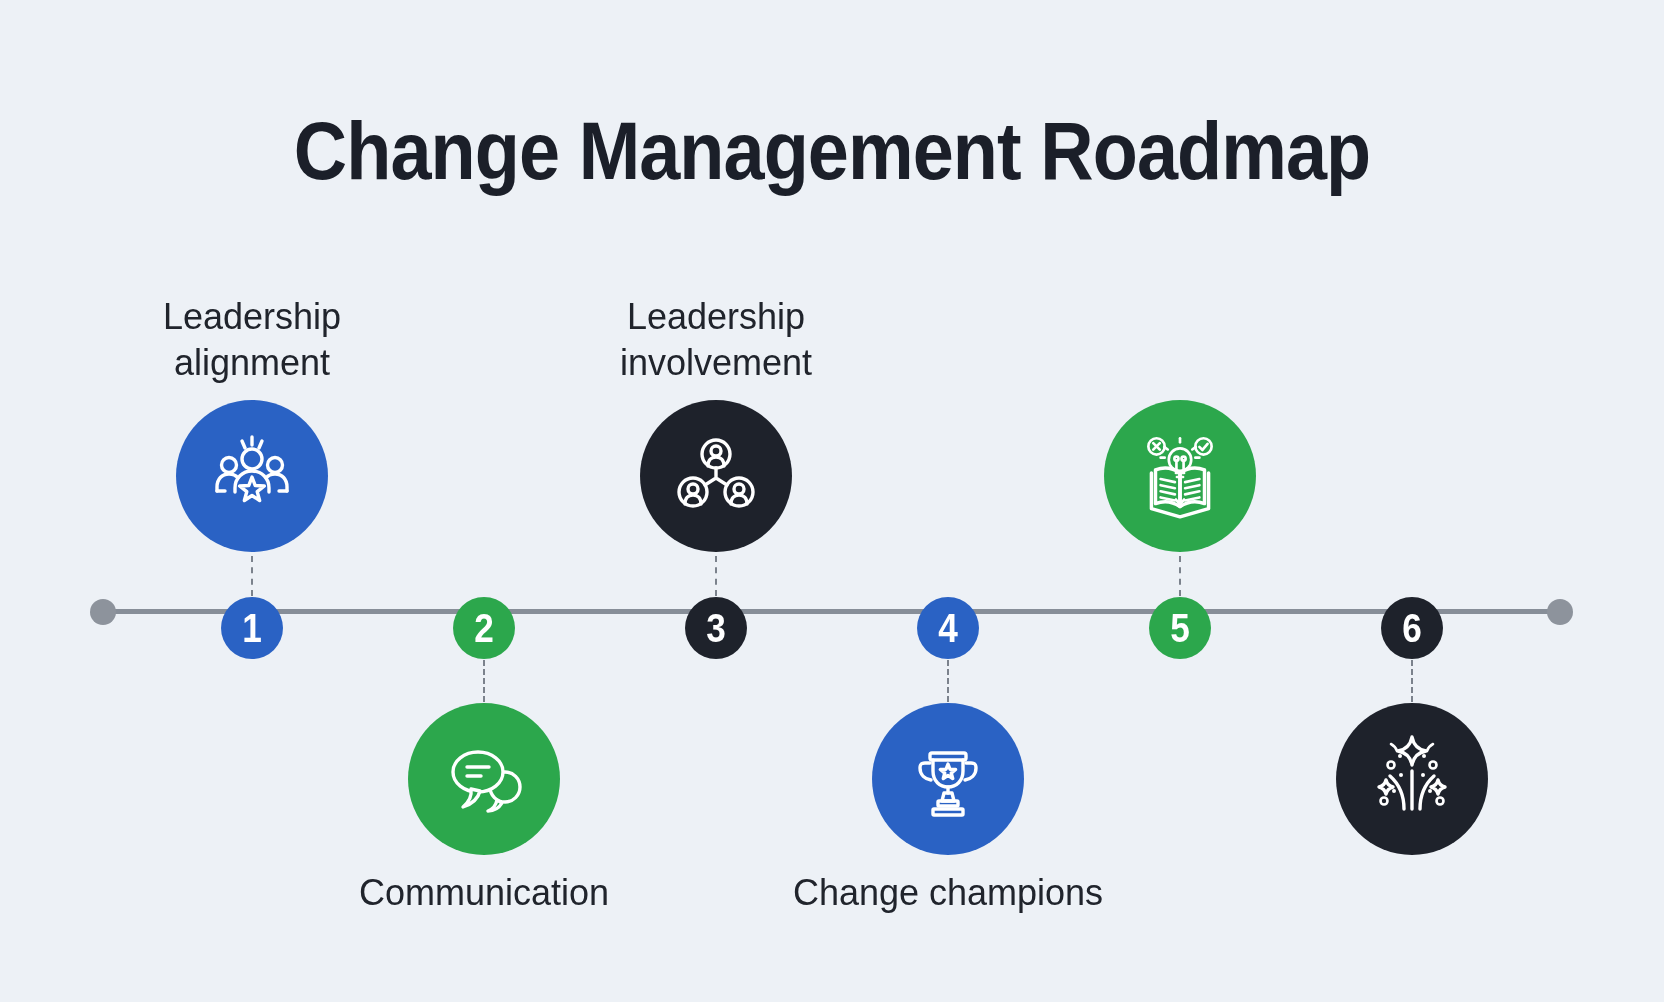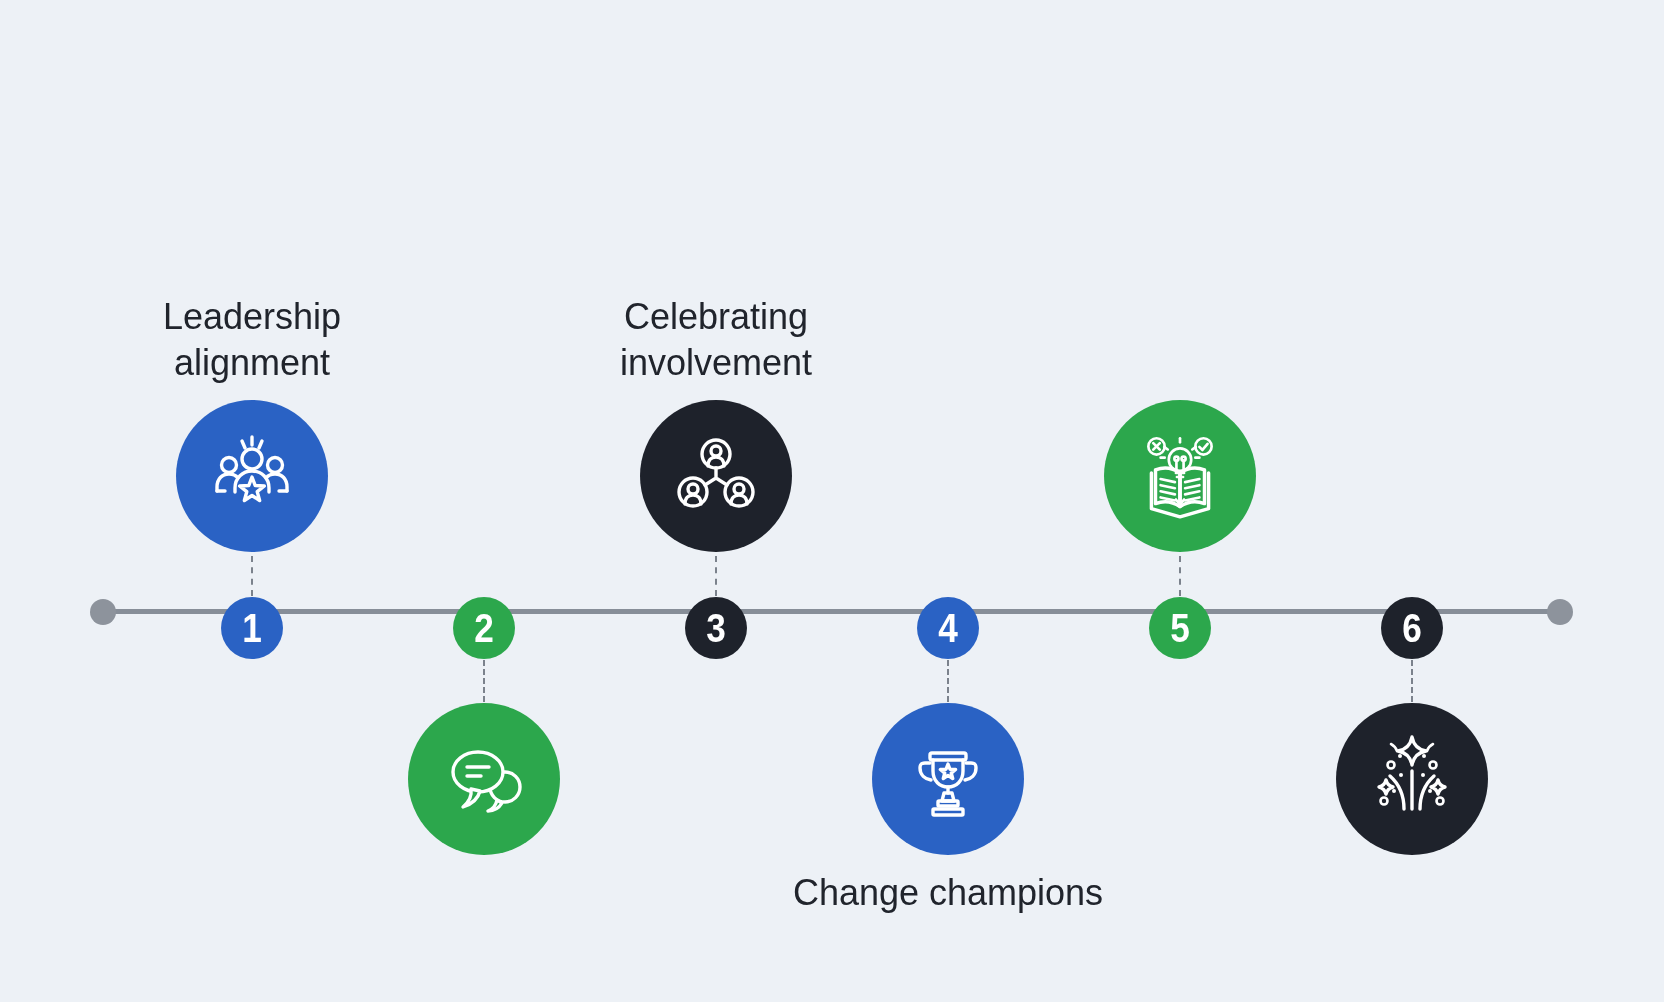--- a/index.html
+++ b/index.html
@@ -45,20 +45,23 @@
   .ic{stroke:#fff;fill:none;stroke-width:3.4;stroke-linecap:round;stroke-linejoin:round;}
   .ic-fill{stroke:#fff;fill:var(--c);stroke-width:3.4;stroke-linecap:round;stroke-linejoin:round;}
   .ic-dot{fill:#fff;stroke:none;}
   .ic-thin{stroke:#fff;fill:none;stroke-width:2.6;stroke-linecap:round;stroke-linejoin:round;}
 </style>
 </head>
 <body>
 
 <div class="canvas">
 
+  <div class="title">
+    <span class="title-inner">Change Management Roadmap</span>
+  </div>
 
   <div class="tl-line"></div>
   <div class="tl-dot left"></div>
   <div class="tl-dot right"></div>
 
   <div class="step s0 pos-top" style="--c: #2a62c4;">
     <div class="step-label">Leadership alignment</div>
     <div class="big-circle">
       <svg class="icon-svg" width="96" height="96" viewBox="0 0 96 96">
         <path class="ic" d="M38,13 L41,20"></path>
@@ -89,24 +92,25 @@
     <div class="big-circle">
       <svg class="icon-svg" width="96" height="96" viewBox="0 0 96 96">
         <circle class="ic" cx="69" cy="56" r="15"></circle>
         <path class="ic-fill" d="M61,69 C60,74 57,78 52,80 C58,80 63,77 66,72 Z"></path>
         <ellipse class="ic-fill" cx="42" cy="41" rx="25" ry="20"></ellipse>
         <path class="ic" d="M31,36 h22"></path>
         <path class="ic" d="M31,45 h14"></path>
         <path class="ic-fill" d="M35,58 C36,65 33,71 27,76 C36,73 42,68 44,60 Z"></path>
       </svg>
     </div>
+    <div class="step-label">Communication</div>
   </div>
 
   <div class="step s2 pos-top" style="--c: #1e222b;">
-    <div class="step-label">Celebrating involvement</div>
+    <div class="step-label">Leadership involvement</div>
     <div class="big-circle">
       <svg class="icon-svg" width="96" height="96" viewBox="0 0 96 96">
         <path class="ic" d="M48,40 L48,50 M48,50 L37,57 M48,50 L59,57"></path>
         <circle class="ic" cx="48" cy="26" r="14"></circle>
         <circle class="ic" cx="48" cy="23" r="5"></circle>
         <path class="ic" d="M40,38 c0,-6 3.5,-9 8,-9 s8,3 8,9"></path>
         <circle class="ic" cx="25" cy="64" r="14"></circle>
         <circle class="ic" cx="25" cy="61" r="5"></circle>
         <path class="ic" d="M17,76 c0,-6 3.5,-9 8,-9 s8,3 8,9"></path>
         <circle class="ic" cx="71" cy="64" r="14"></circle>

